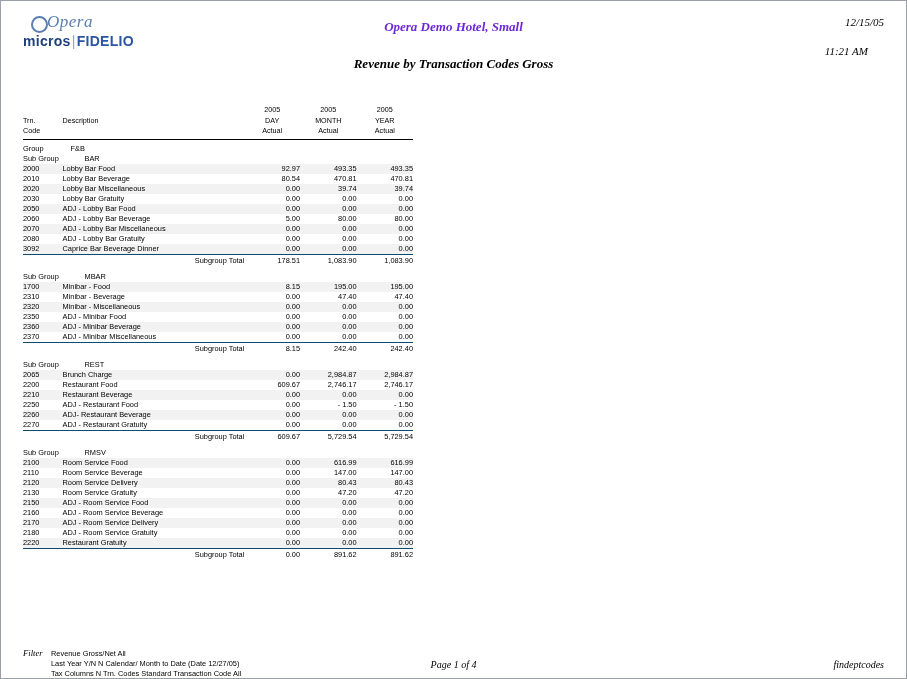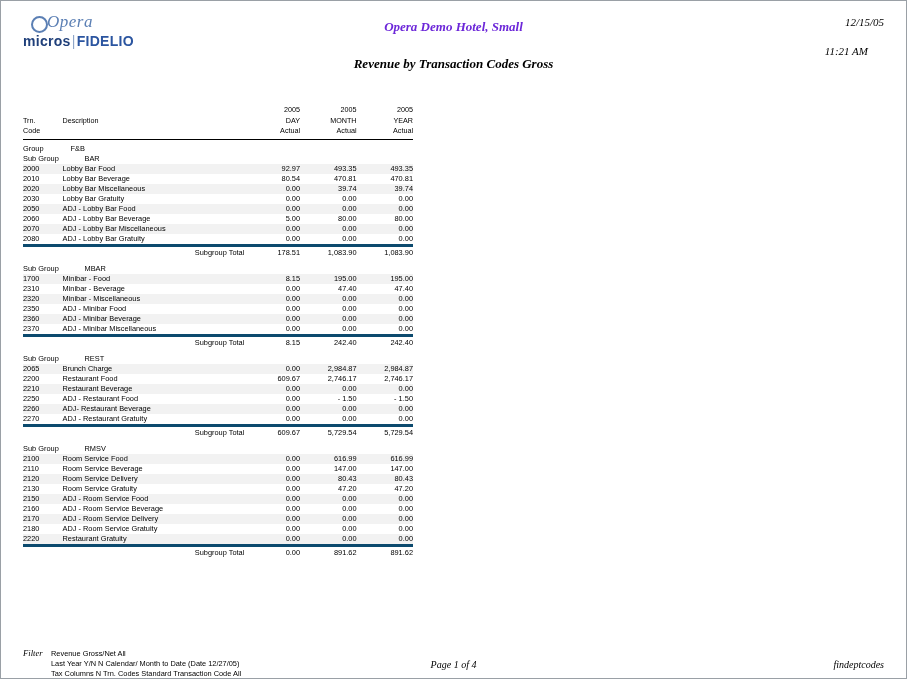--- a/index.html
+++ b/index.html
@@ -135,21 +135,21 @@
     white-space: nowrap;
   }
   .col-code   { width: 40px;  text-align: left; padding-left: 0px;}
   .col-desc   { width: 170px; text-align: left; padding-left: 34px;}
   .col-day, .col-month, .col-year { width: 60px; text-align: right; }
   .col-month, .col-year { padding-left: 6px; }
 
   thead .hdr-year td { font-size: 7.2px; padding-bottom: 1px; }
   thead .hdr-per td  { font-size: 7.2px; }
   thead .hdr-act td  { font-size: 7.2px; padding-bottom: 2px; }
-  .hdr-num { text-align: right; }
+  .hdr-num { text-align: center; }
 
   .rule-row td {
     border-bottom: 1px solid #000;
     height: 1px;
     line-height: 1px;
     font-size: 0;
     padding: 0;
   }
   .spacer-row td { height: 6px; line-height: 6px; font-size: 0; }
   .spacer-row.small td { height: 4px; line-height: 4px; }
@@ -159,21 +159,21 @@
   .group-value { padding-left: 18px; }
 
   .subgroup-row td { font-size: 7.4px; padding-top: 2px; padding-bottom: 1px; }
   .subgroup-label { padding-left: 0; }
   .subgroup-value { padding-left: 24px; }
 
   tr.data.alt td { background: #f2f2f2; }
   tr.data td { height: 10px; }
 
   .total-row td {
-    border-top: 3px solid #0c4a6e;
+    border-top: 1px solid #0c4a6e;
     padding-top: 1px;
     height: 11px;
   }
   .total-label {
     text-align: right;
     padding-right: 10px;
     font-size: 7.4px;
   }
   .total-row .col-desc { padding-left: 0; }
 
@@ -333,20 +333,27 @@
               <td class="col-month">0.00</td>
               <td class="col-year">0.00</td>
             </tr>
             <tr class="data">
               <td class="col-code">2080</td>
               <td class="col-desc">ADJ - Lobby Bar Gratuity</td>
               <td class="col-day">0.00</td>
               <td class="col-month">0.00</td>
               <td class="col-year">0.00</td>
             </tr>
+            <tr class="data alt">
+              <td class="col-code">3092</td>
+              <td class="col-desc">Caprice Bar Beverage Dinner</td>
+              <td class="col-day">0.00</td>
+              <td class="col-month">0.00</td>
+              <td class="col-year">0.00</td>
+            </tr>
             <tr class="total-row">
               <td class="col-code"></td>
               <td class="col-desc total-label">Subgroup Total</td>
               <td class="col-day">178.51</td>
               <td class="col-month">1,083.90</td>
               <td class="col-year">1,083.90</td>
             </tr>
             <tr class="spacer-row">
               <td colspan="5"></td>
             </tr>

